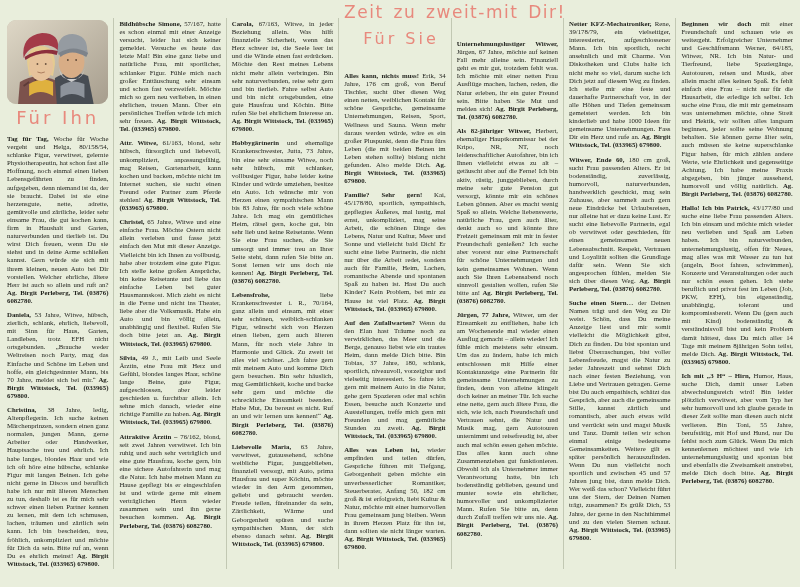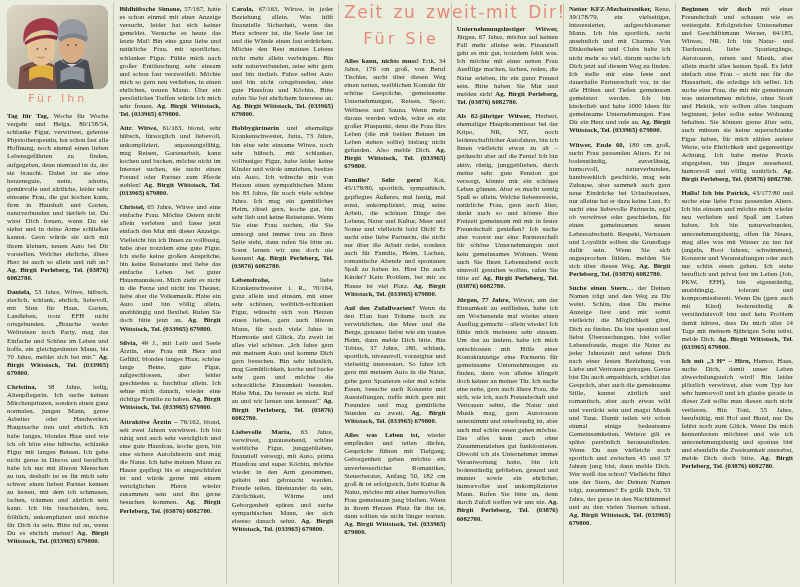--- a/index.html
+++ b/index.html
@@ -7,21 +7,21 @@
     width: 800px; height: 587px; overflow: hidden;
     background: #e9eedc;
     font-family: "Liberation Serif", serif;
     color: #23241f;
   }
   .page {
     position: relative;
     width: 800px; height: 587px;
     display: flex;
     box-sizing: border-box;
-    padding: 3px 2px;
+    padding: 18px 2px;
   }
   .col {
     flex: 1 1 0;
     box-sizing: border-box;
     padding: 2px 5px;
     overflow: hidden;
   }
   .col + .col { border-left: 1px solid rgba(95,105,75,0.28); }
   .col-7 { flex-grow: 1.1; }
 
@@ -44,21 +44,21 @@
   .photo svg { display: block; width: 100%; height: 100%; }
 
   .script-title {
     font-family: "DejaVu Sans", sans-serif;
     font-weight: 400;
     color: #e8897d;
     text-align: center;
     white-space: nowrap;
   }
   .fuer-ihn-title {
-    font-size: 11px;
+    font-size: 18px;
     letter-spacing: 3px;
     margin: 2px 0 7px 0;
   }
   .title-overlay {
     position: absolute;
     left: 336px; top: 2px; width: 238px;
     font-size: 17px;
     letter-spacing: 1.5px;
     word-spacing: 3px;
   }

